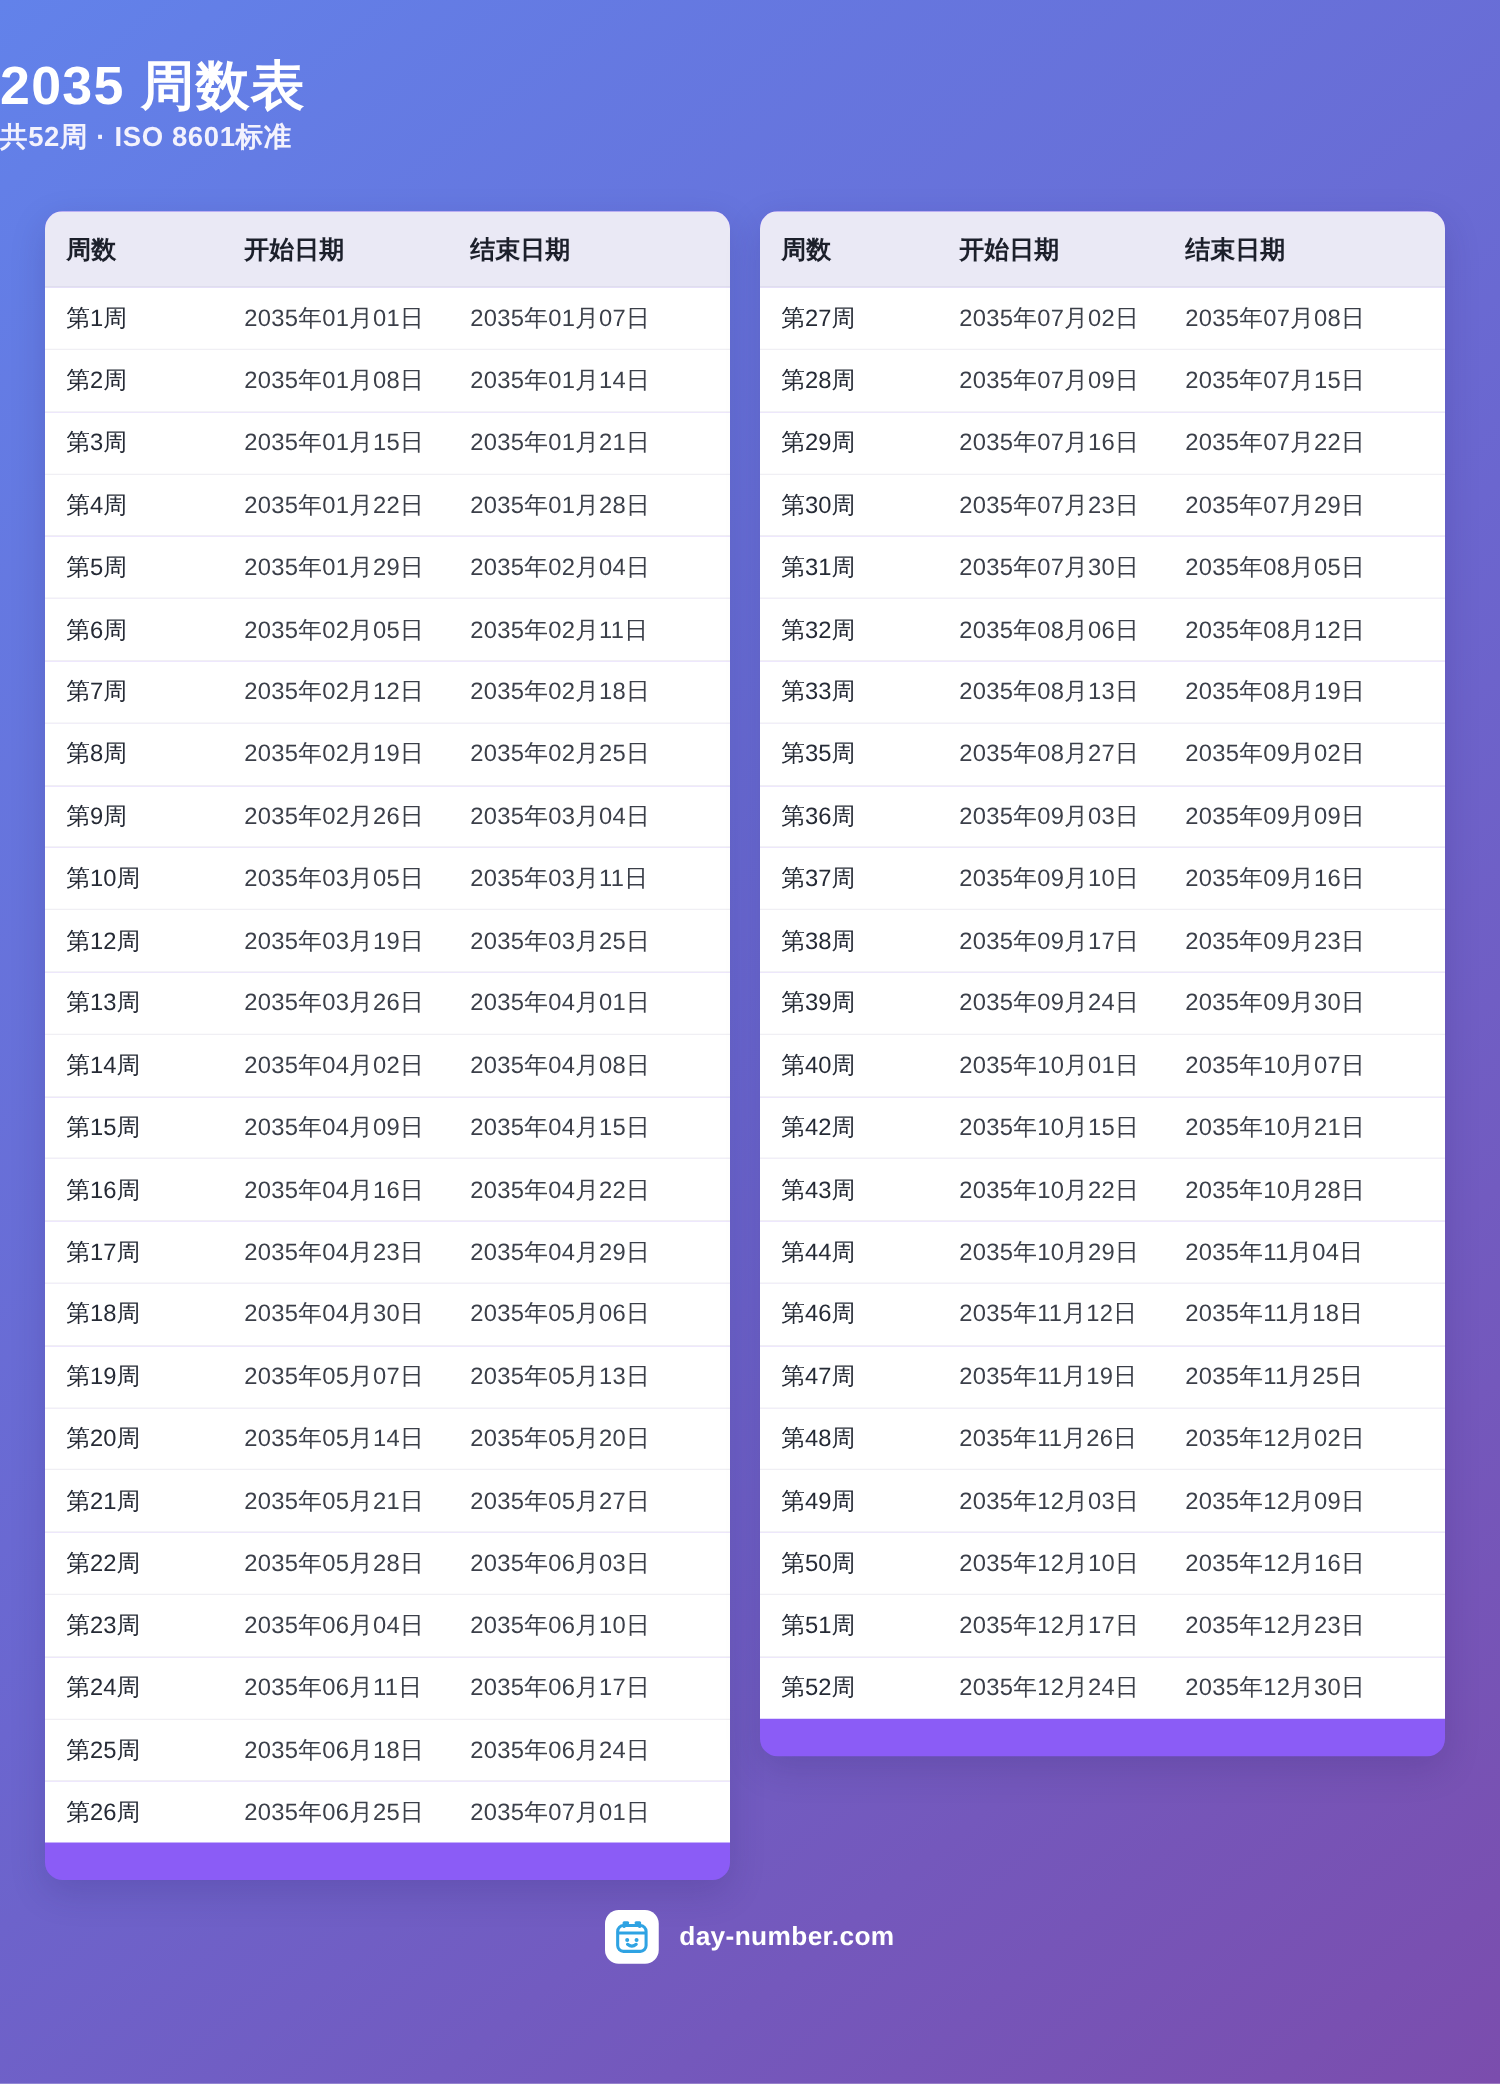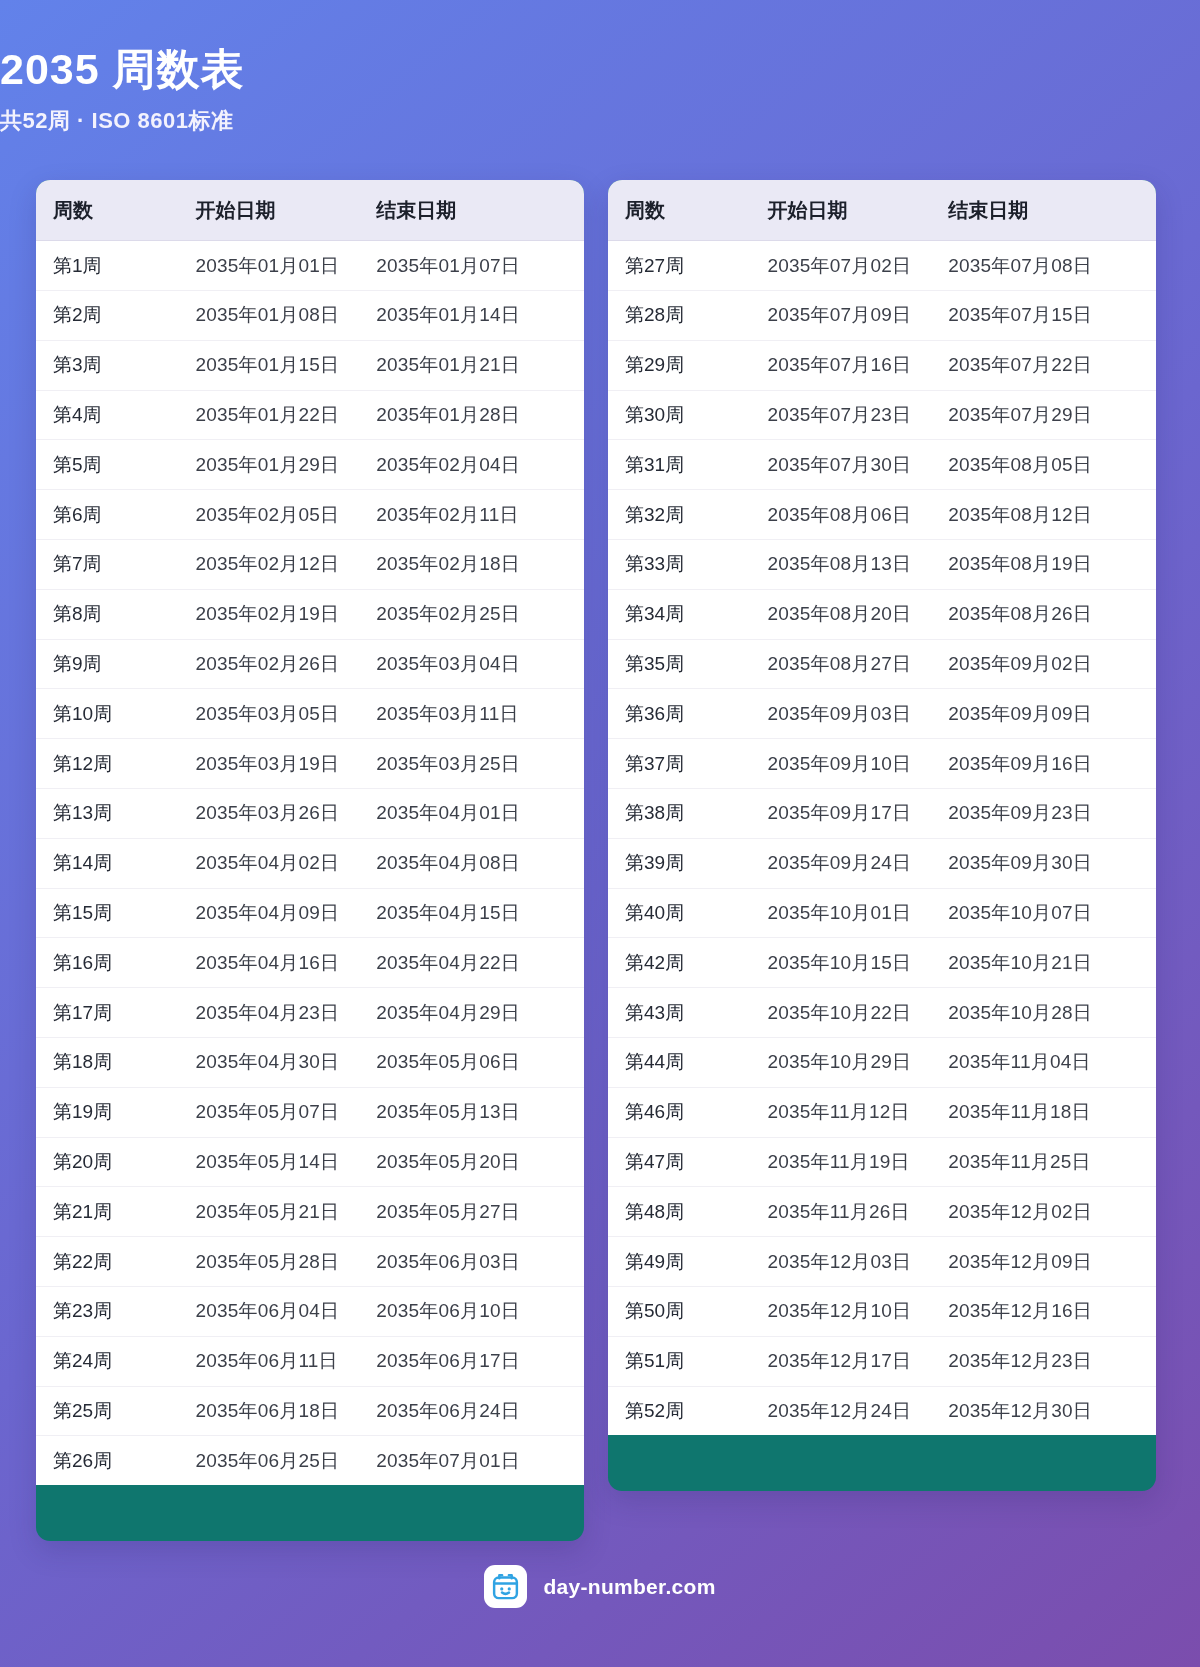--- a/index.html
+++ b/index.html
@@ -4,26 +4,26 @@
 <style>
   html,body{margin:0;padding:0;}
   body{
     width:1200px;height:1667px;overflow:hidden;
     background:linear-gradient(140deg,#6282ea 0%,#6b66cf 52%,#7b4dad 100%);
     font-family:"Liberation Sans","DejaVu Sans",sans-serif;
     -webkit-font-smoothing:antialiased;
   }
   .page-header{padding-top:46px;}
   .page-title{font-size:43px;font-weight:700;color:#ffffff;letter-spacing:1px;line-height:1.1;}
-  .page-subtitle{margin-top:13px;font-size:22px;font-weight:700;color:#f3f2fd;letter-spacing:0.5px;}
+  .page-subtitle{margin-top:2px;font-size:22px;font-weight:700;color:#f3f2fd;letter-spacing:0.5px;}
 
   .tables{display:flex;gap:24px;margin:44px 44px 0 36px;align-items:flex-start;}
   .card{
-    flex:1;background:#0f766e;border-radius:14px;overflow:hidden;
-    padding-bottom:56px;box-shadow:0 10px 28px rgba(38,28,92,0.18);
+    flex:1;background:#8b5cf6;border-radius:14px;overflow:hidden;
+    padding-bottom:30px;box-shadow:0 10px 28px rgba(38,28,92,0.18);
   }
   .thead{
     display:grid;grid-template-columns:26% 33% 41%;align-items:center;
     height:60px;background:#eae9f5;border-bottom:1px solid #dcdaea;
   }
   .thead .hcell{font-size:20px;font-weight:700;color:#1c202b;padding-left:17px;}
   .trow{
     display:grid;grid-template-columns:26% 33% 41%;align-items:center;
     height:48.8px;border-bottom:1px solid #f0eff4;background:#ffffff;
   }
@@ -217,25 +217,20 @@
   </div>
         <div class="trow">
     <div class="week-cell">第32周</div>
     <div class="date-cell">2035年08月06日</div>
     <div class="date-cell">2035年08月12日</div>
   </div>
         <div class="trow">
     <div class="week-cell">第33周</div>
     <div class="date-cell">2035年08月13日</div>
     <div class="date-cell">2035年08月19日</div>
-  </div>
-        <div class="trow">
-    <div class="week-cell">第34周</div>
-    <div class="date-cell">2035年08月20日</div>
-    <div class="date-cell">2035年08月26日</div>
   </div>
         <div class="trow">
     <div class="week-cell">第35周</div>
     <div class="date-cell">2035年08月27日</div>
     <div class="date-cell">2035年09月02日</div>
   </div>
         <div class="trow">
     <div class="week-cell">第36周</div>
     <div class="date-cell">2035年09月03日</div>
     <div class="date-cell">2035年09月09日</div>

